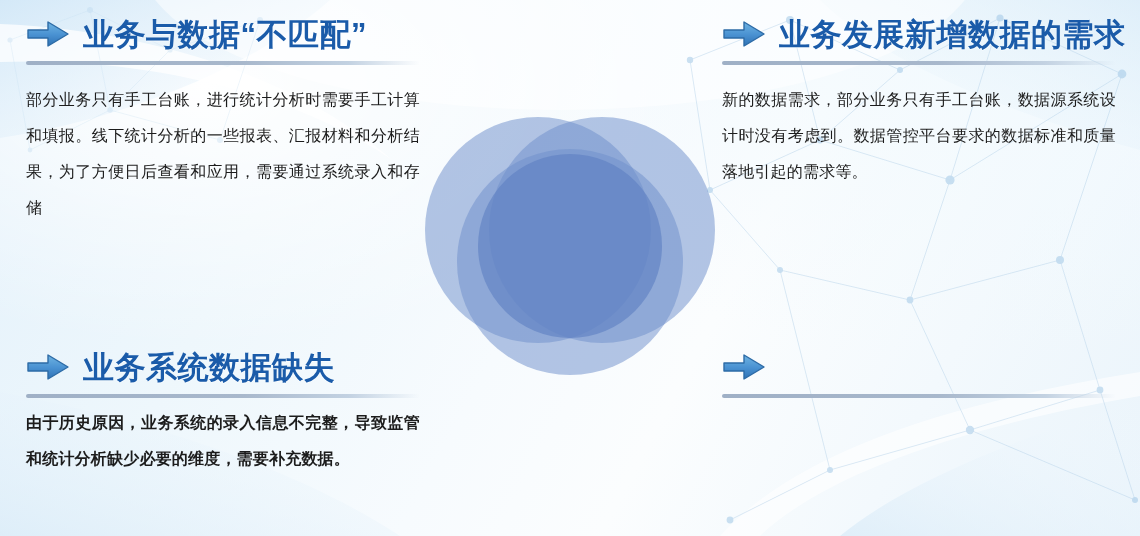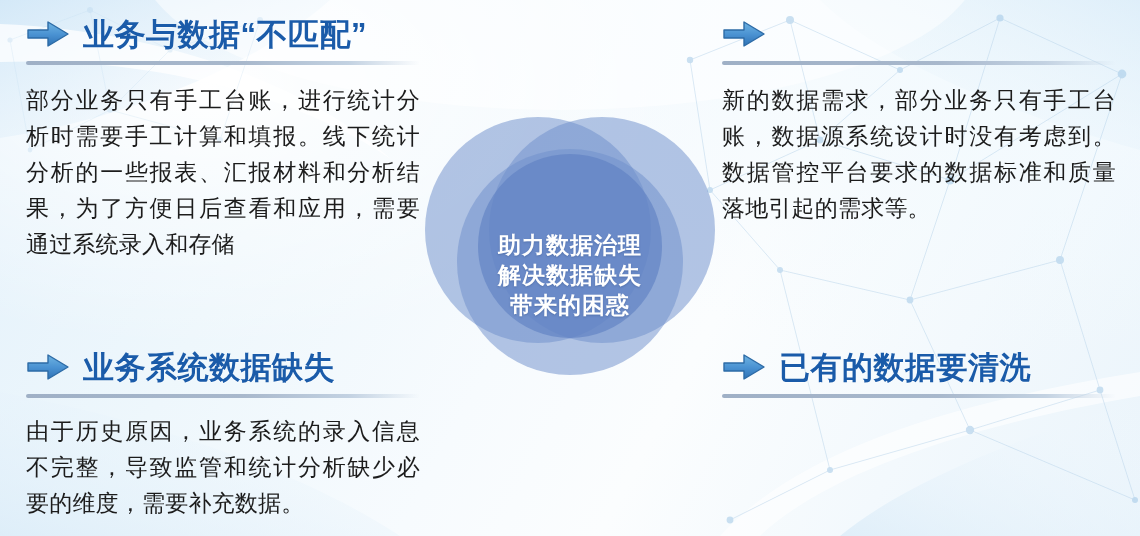--- a/index.html
+++ b/index.html
@@ -35,25 +35,25 @@
     font-size:31px; font-weight:bold; color:#1a5ba9;
     letter-spacing:.5px; white-space:nowrap; line-height:1;
     text-shadow:0 1px 0 rgba(255,255,255,.55);
   }
   .divider{
     height:4px; margin-top:7px; border-radius:2px;
     background:linear-gradient(90deg,#9fb0c6 0%,#a8b8cc 55%,#c3d2e2 82%,rgba(214,227,240,0) 100%);
   }
   .body-txt{
     margin-top:17px;
-    font-size:23px; line-height:36px; color:#1c1c1c;
+    font-size:16px; line-height:36px; color:#1c1c1c;
     text-align:justify; text-justify:inter-ideograph;
     letter-spacing:.2px;
   }
-  #p-bl .body-txt, #p-br .body-txt{ margin-top:15px; }
+  #p-bl .body-txt, #p-br .body-txt{ margin-top:7px;font-weight:bold; }
 
   
   #venn{ position:absolute; left:388px; top:112px; width:364px; height:268px; }
   #venn svg{ position:absolute; inset:0; }
   #venn-label{
     position:absolute; left:0; right:0; top:118px;
     text-align:center; color:#ffffff;
     font-size:23px; font-weight:bold; line-height:30px;
     letter-spacing:1px;
     text-shadow:0 1px 2px rgba(40,70,120,.35);
@@ -143,23 +143,20 @@
 
 <div id="venn">
   <svg viewBox="0 0 364 268">
     <g>
       <circle cx="150" cy="118" r="113" fill="#6f8fcb" fill-opacity=".52"></circle>
       <circle cx="214" cy="118" r="113" fill="#6f8fcb" fill-opacity=".52"></circle>
       <circle cx="182" cy="150" r="113" fill="#6f8fcb" fill-opacity=".52"></circle>
       <circle cx="182" cy="134" r="92" fill="#5d7fc1" fill-opacity=".62"></circle>
     </g>
   </svg>
-  <div id="venn-label">助力数据治理
-解决数据缺失
-带来的困惑</div>
 </div>
 
 <div class="panel" id="p-tl">
   <div class="head-row">
     <svg class="arrow-ic" viewBox="0 0 44 28">
       <defs>
         <linearGradient id="ag1" x1="0" y1="0" x2="0" y2="1">
           <stop offset="0%" stop-color="#6fb4e2"></stop>
           <stop offset="52%" stop-color="#4a92d2"></stop>
           <stop offset="100%" stop-color="#2f72b5"></stop>
@@ -171,20 +168,21 @@
   </div>
   <div class="divider"></div>
   <div class="body-txt">部分业务只有手工台账，进行统计分析时需要手工计算和填报。线下统计分析的一些报表、汇报材料和分析结果，为了方便日后查看和应用，需要通过系统录入和存储</div>
 </div>
 
 <div class="panel" id="p-tr">
   <div class="head-row">
     <svg class="arrow-ic" viewBox="0 0 44 28">
       <path d="M2,10 L22,10 L22,2 L42,14 L22,26 L22,18 L2,18 Z" fill="url(#ag1)" stroke="#2d6ba6" stroke-width="1.4" stroke-linejoin="round"></path>
     </svg>
+    <div class="head-txt">业务发展新增数据的需求</div>
   </div>
   <div class="divider"></div>
   <div class="body-txt">新的数据需求，部分业务只有手工台账，数据源系统设计时没有考虑到。数据管控平台要求的数据标准和质量落地引起的需求等。</div>
 </div>
 
 <div class="panel" id="p-bl">
   <div class="head-row">
     <svg class="arrow-ic" viewBox="0 0 44 28">
       <path d="M2,10 L22,10 L22,2 L42,14 L22,26 L22,18 L2,18 Z" fill="url(#ag1)" stroke="#2d6ba6" stroke-width="1.4" stroke-linejoin="round"></path>
     </svg>
@@ -192,16 +190,15 @@
   </div>
   <div class="divider"></div>
   <div class="body-txt">由于历史原因，业务系统的录入信息不完整，导致监管和统计分析缺少必要的维度，需要补充数据。</div>
 </div>
 
 <div class="panel" id="p-br">
   <div class="head-row">
     <svg class="arrow-ic" viewBox="0 0 44 28">
       <path d="M2,10 L22,10 L22,2 L42,14 L22,26 L22,18 L2,18 Z" fill="url(#ag1)" stroke="#2d6ba6" stroke-width="1.4" stroke-linejoin="round"></path>
     </svg>
-    <div class="head-txt">已有的数据要清洗</div>
   </div>
   <div class="divider"></div>
 </div>
 
 </body></html>

